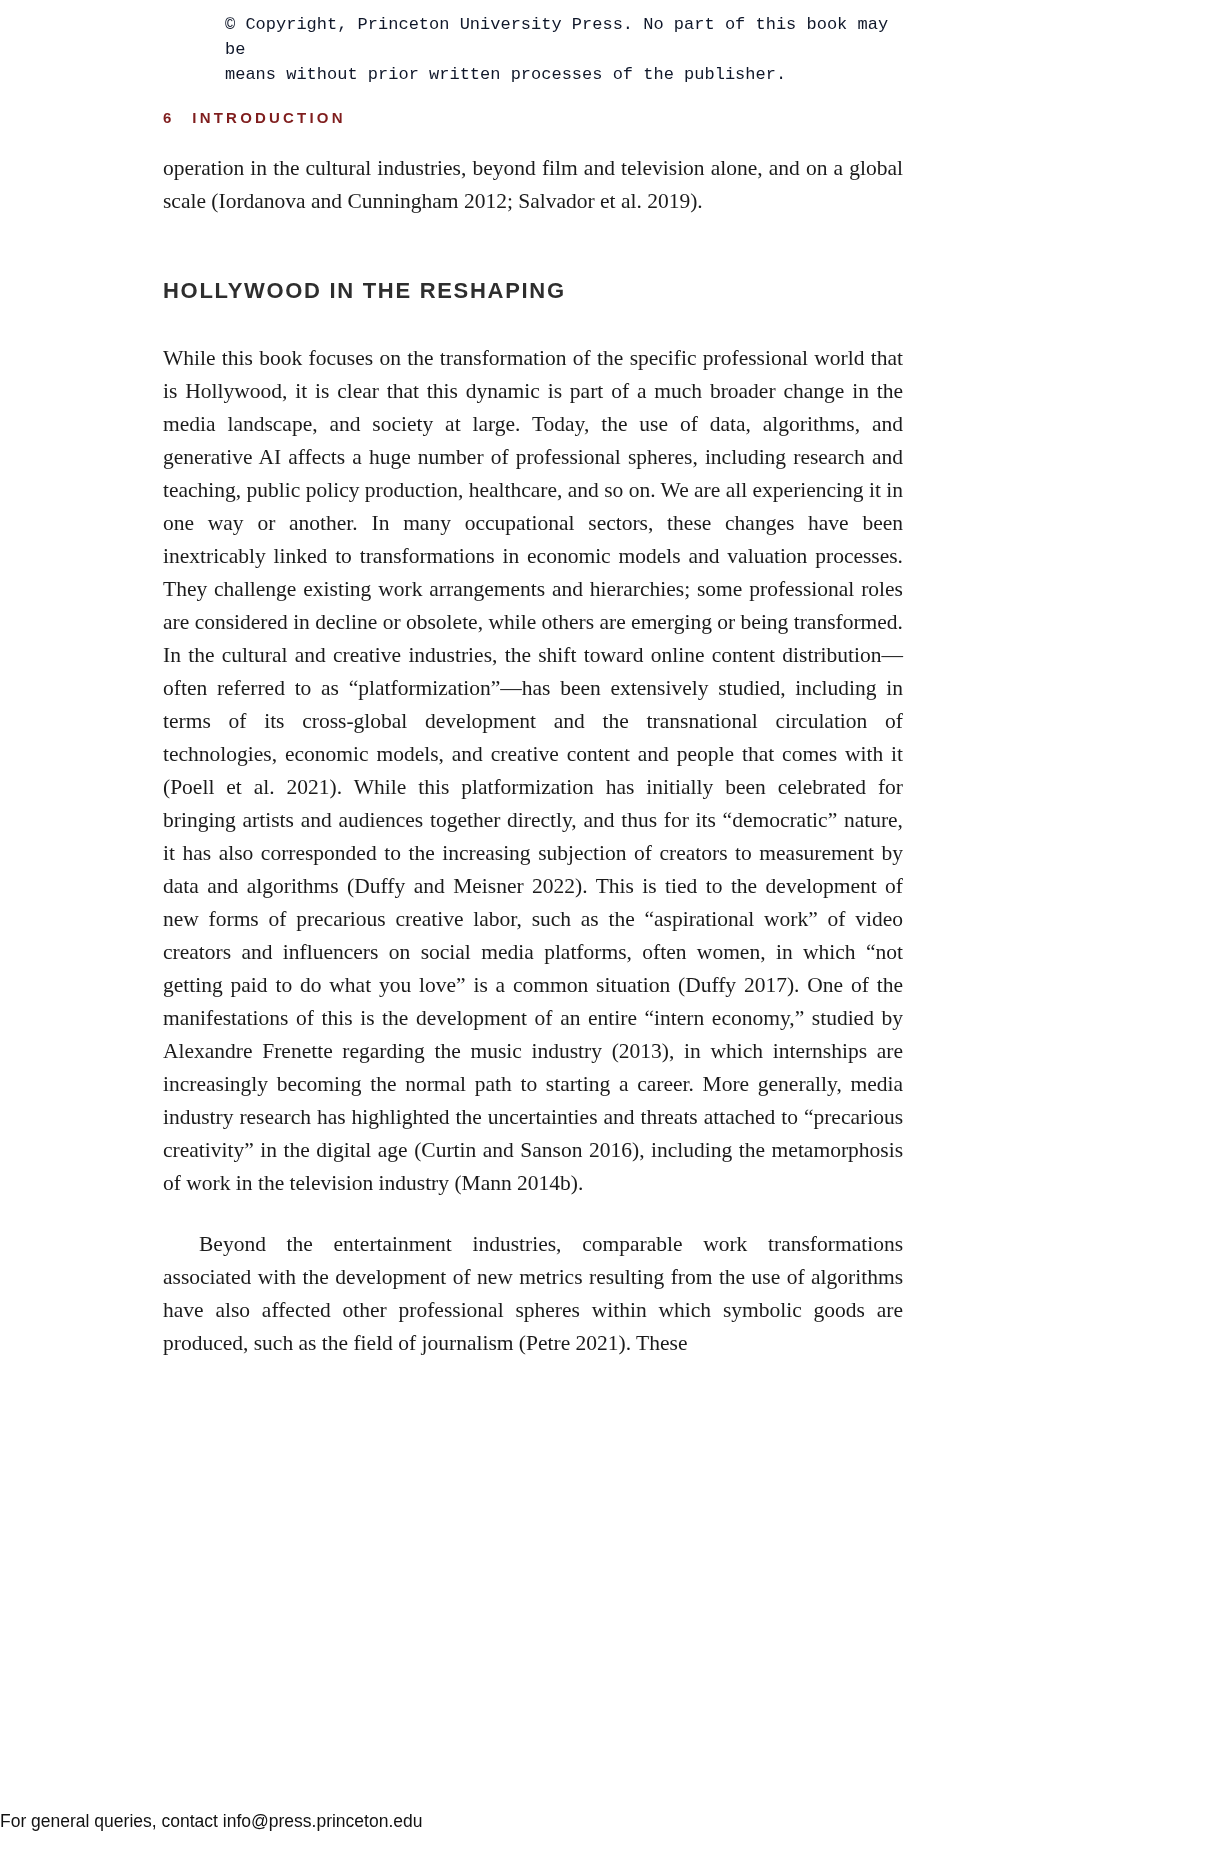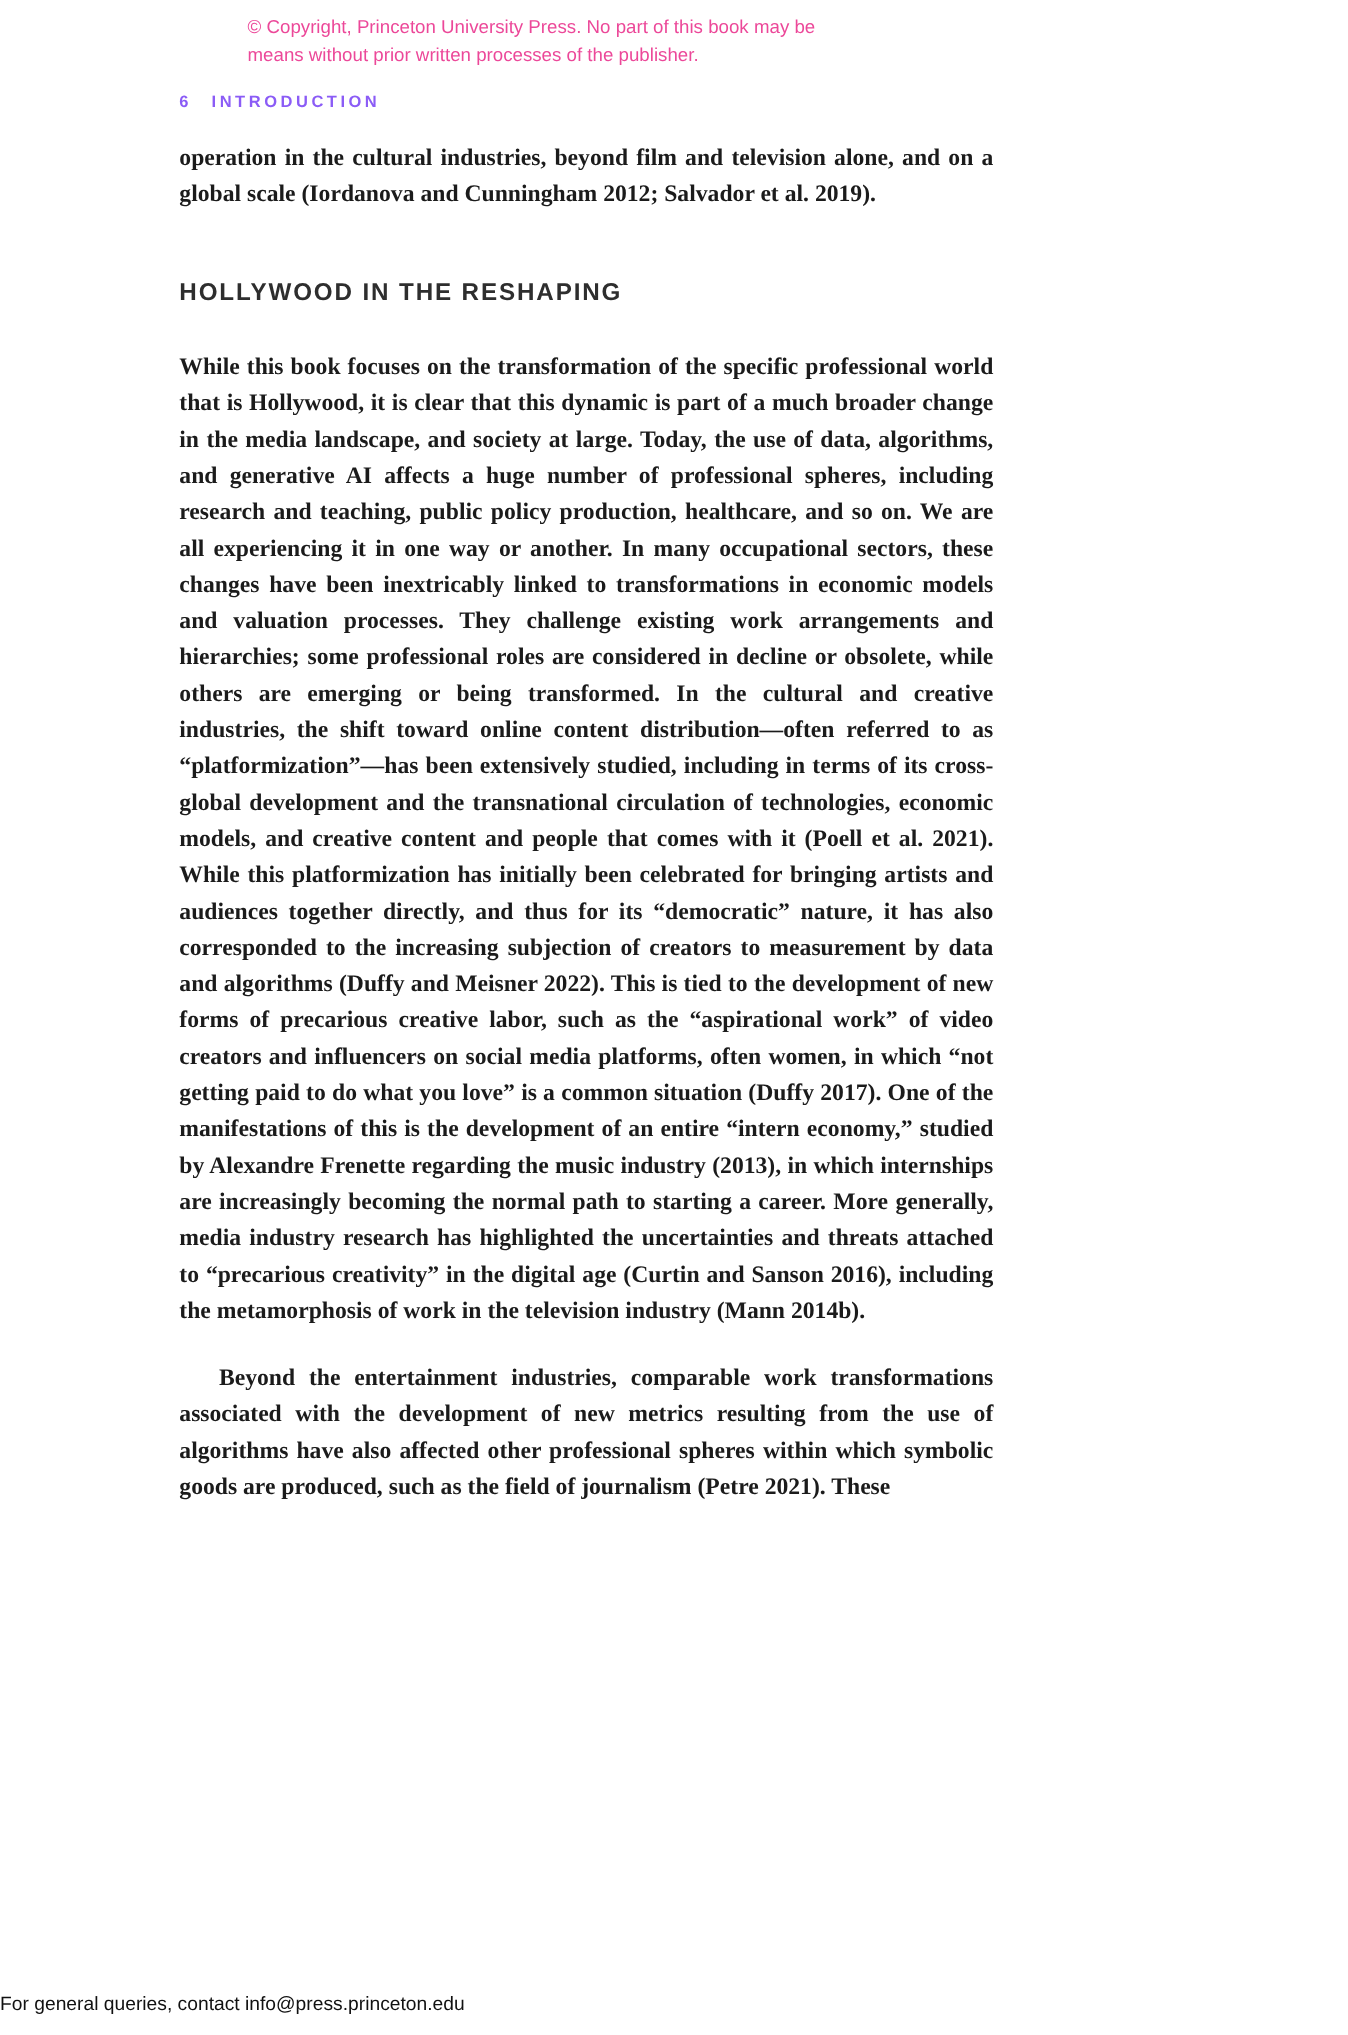--- a/index.html
+++ b/index.html
@@ -11,50 +11,49 @@
     position: relative;
     width: 1225px;
     height: 1850px;
     background: #ffffff;
     color: #1b1b1b;
     box-sizing: border-box;
     padding: 12px 322px 0 163px;
     overflow: hidden;
   }
   .copyright {
-    font-family: Liberation Sans, sans-serif;
+    font-family: Liberation Mono, monospace;
     font-size: 17px;
     line-height: 25px;
-    color: #ec4899;
+    color: #0f172a;
     margin-left: 62px;
   }
   .running-head {
     margin-top: 22px;
     font-family: "Liberation Sans", sans-serif;
     font-size: 15px;
-    color: #8b5cf6;
+    color: #7f1d1d;
   }
   .running-head .page-num {
     font-weight: 700;
     letter-spacing: 1px;
     margin-right: 20px;
   }
   .running-head .running-title {
     font-weight: 700;
     letter-spacing: 3.2px;
   }
   p.body {
     font-family: "Liberation Serif", serif;
     font-size: 21.5px;
     line-height: 33px;
     text-align: justify;
     margin: 0;
     color: #1b1b1b;
     hyphens: auto;
-    font-weight: bold;
     -webkit-hyphens: auto;
   }
   p.para1 {
     margin-top: 26px;
   }
   .section-heading {
     margin: 58px 0 0 0;
     font-family: "Liberation Sans", sans-serif;
     font-size: 22px;
     font-weight: 700;

